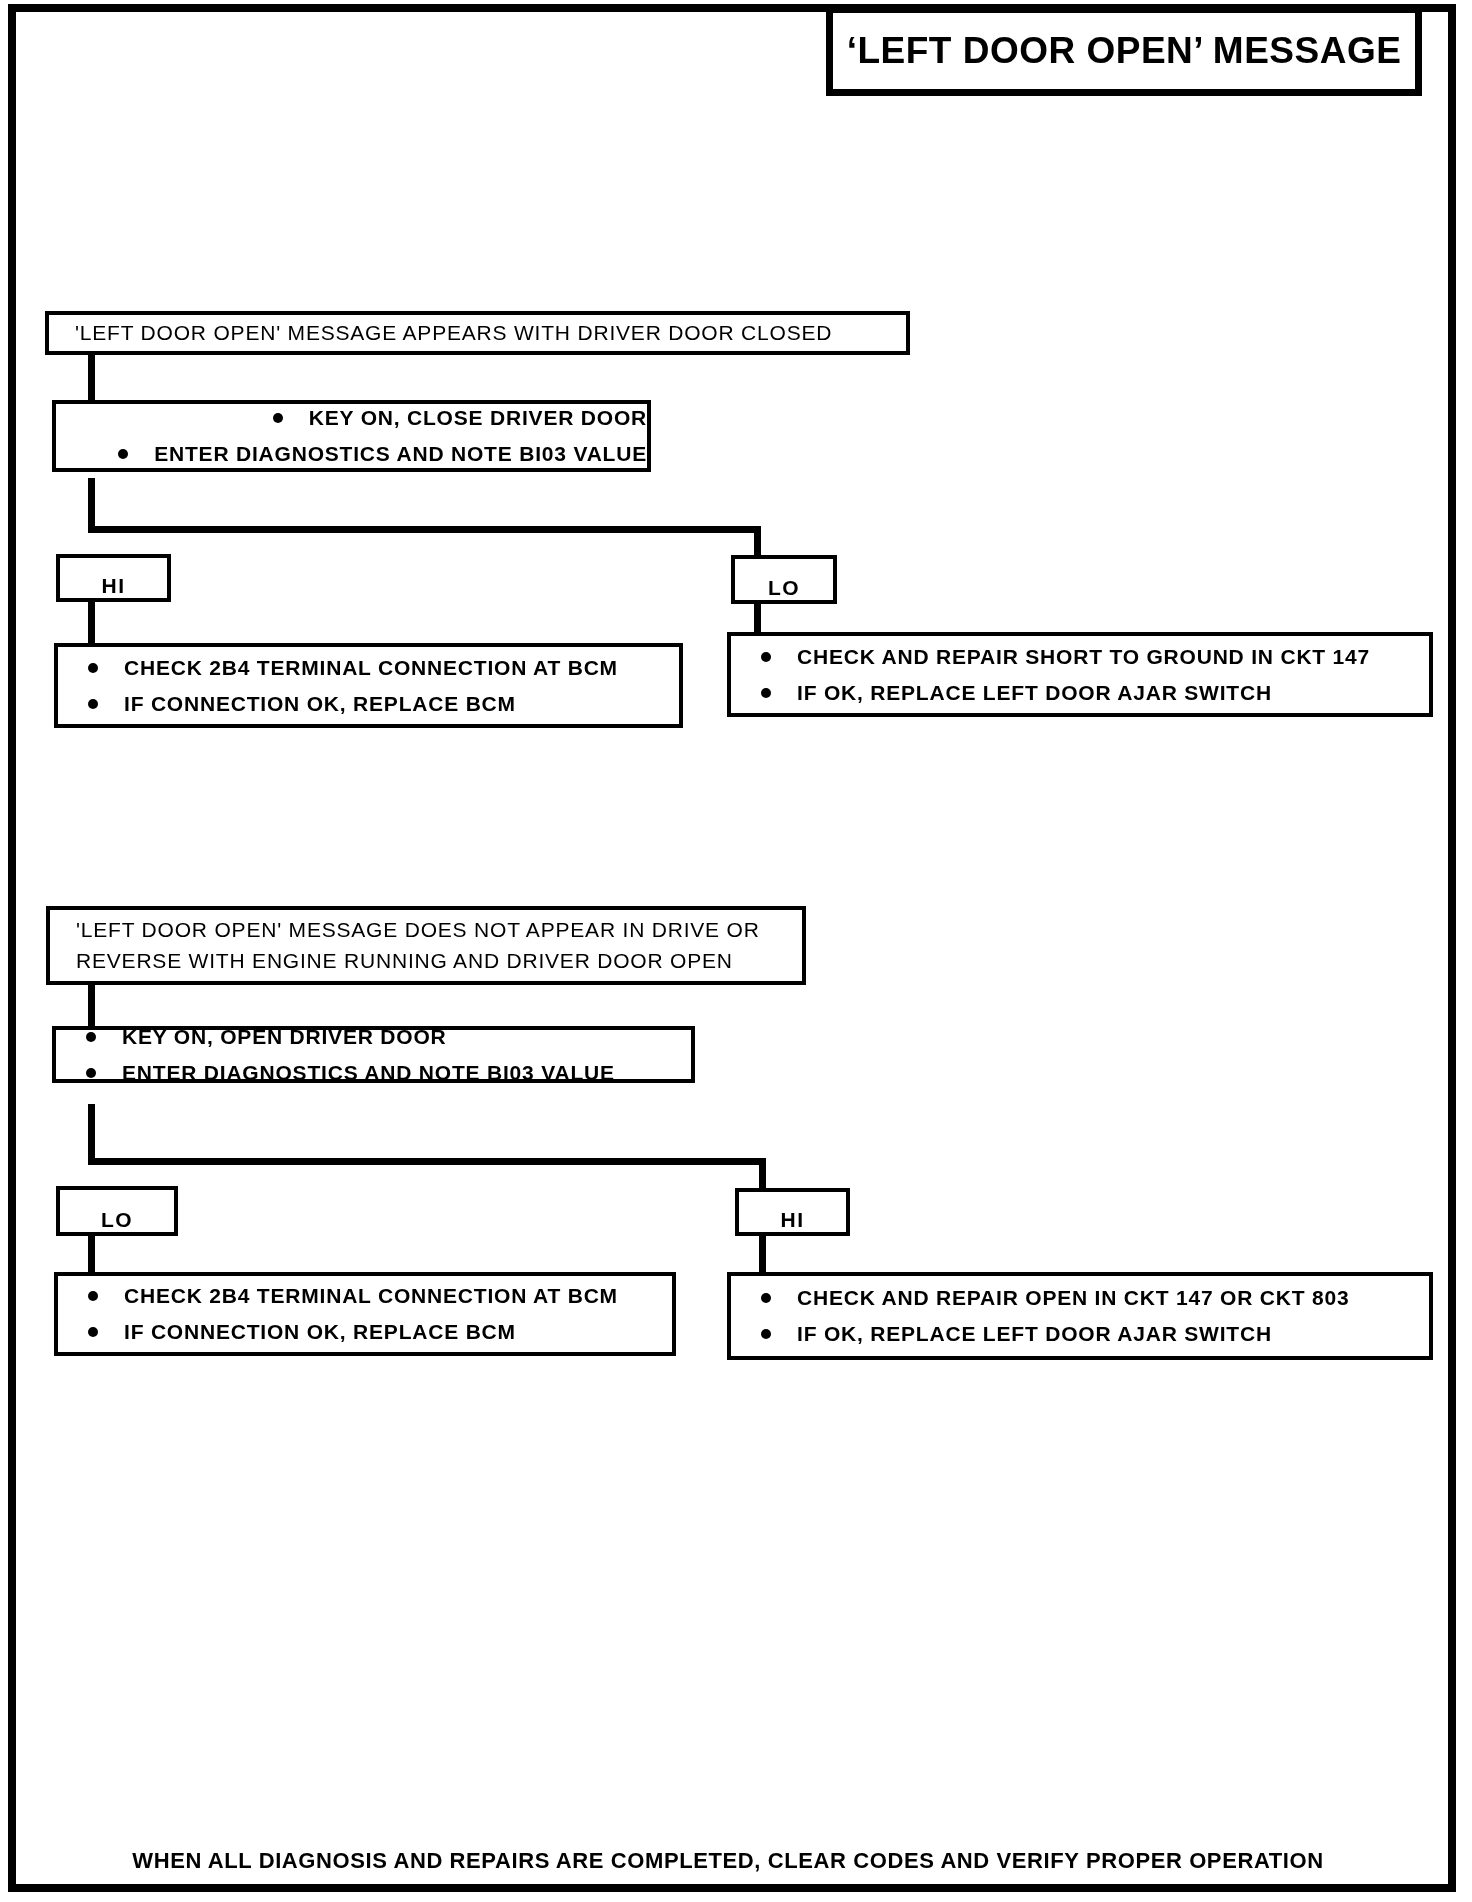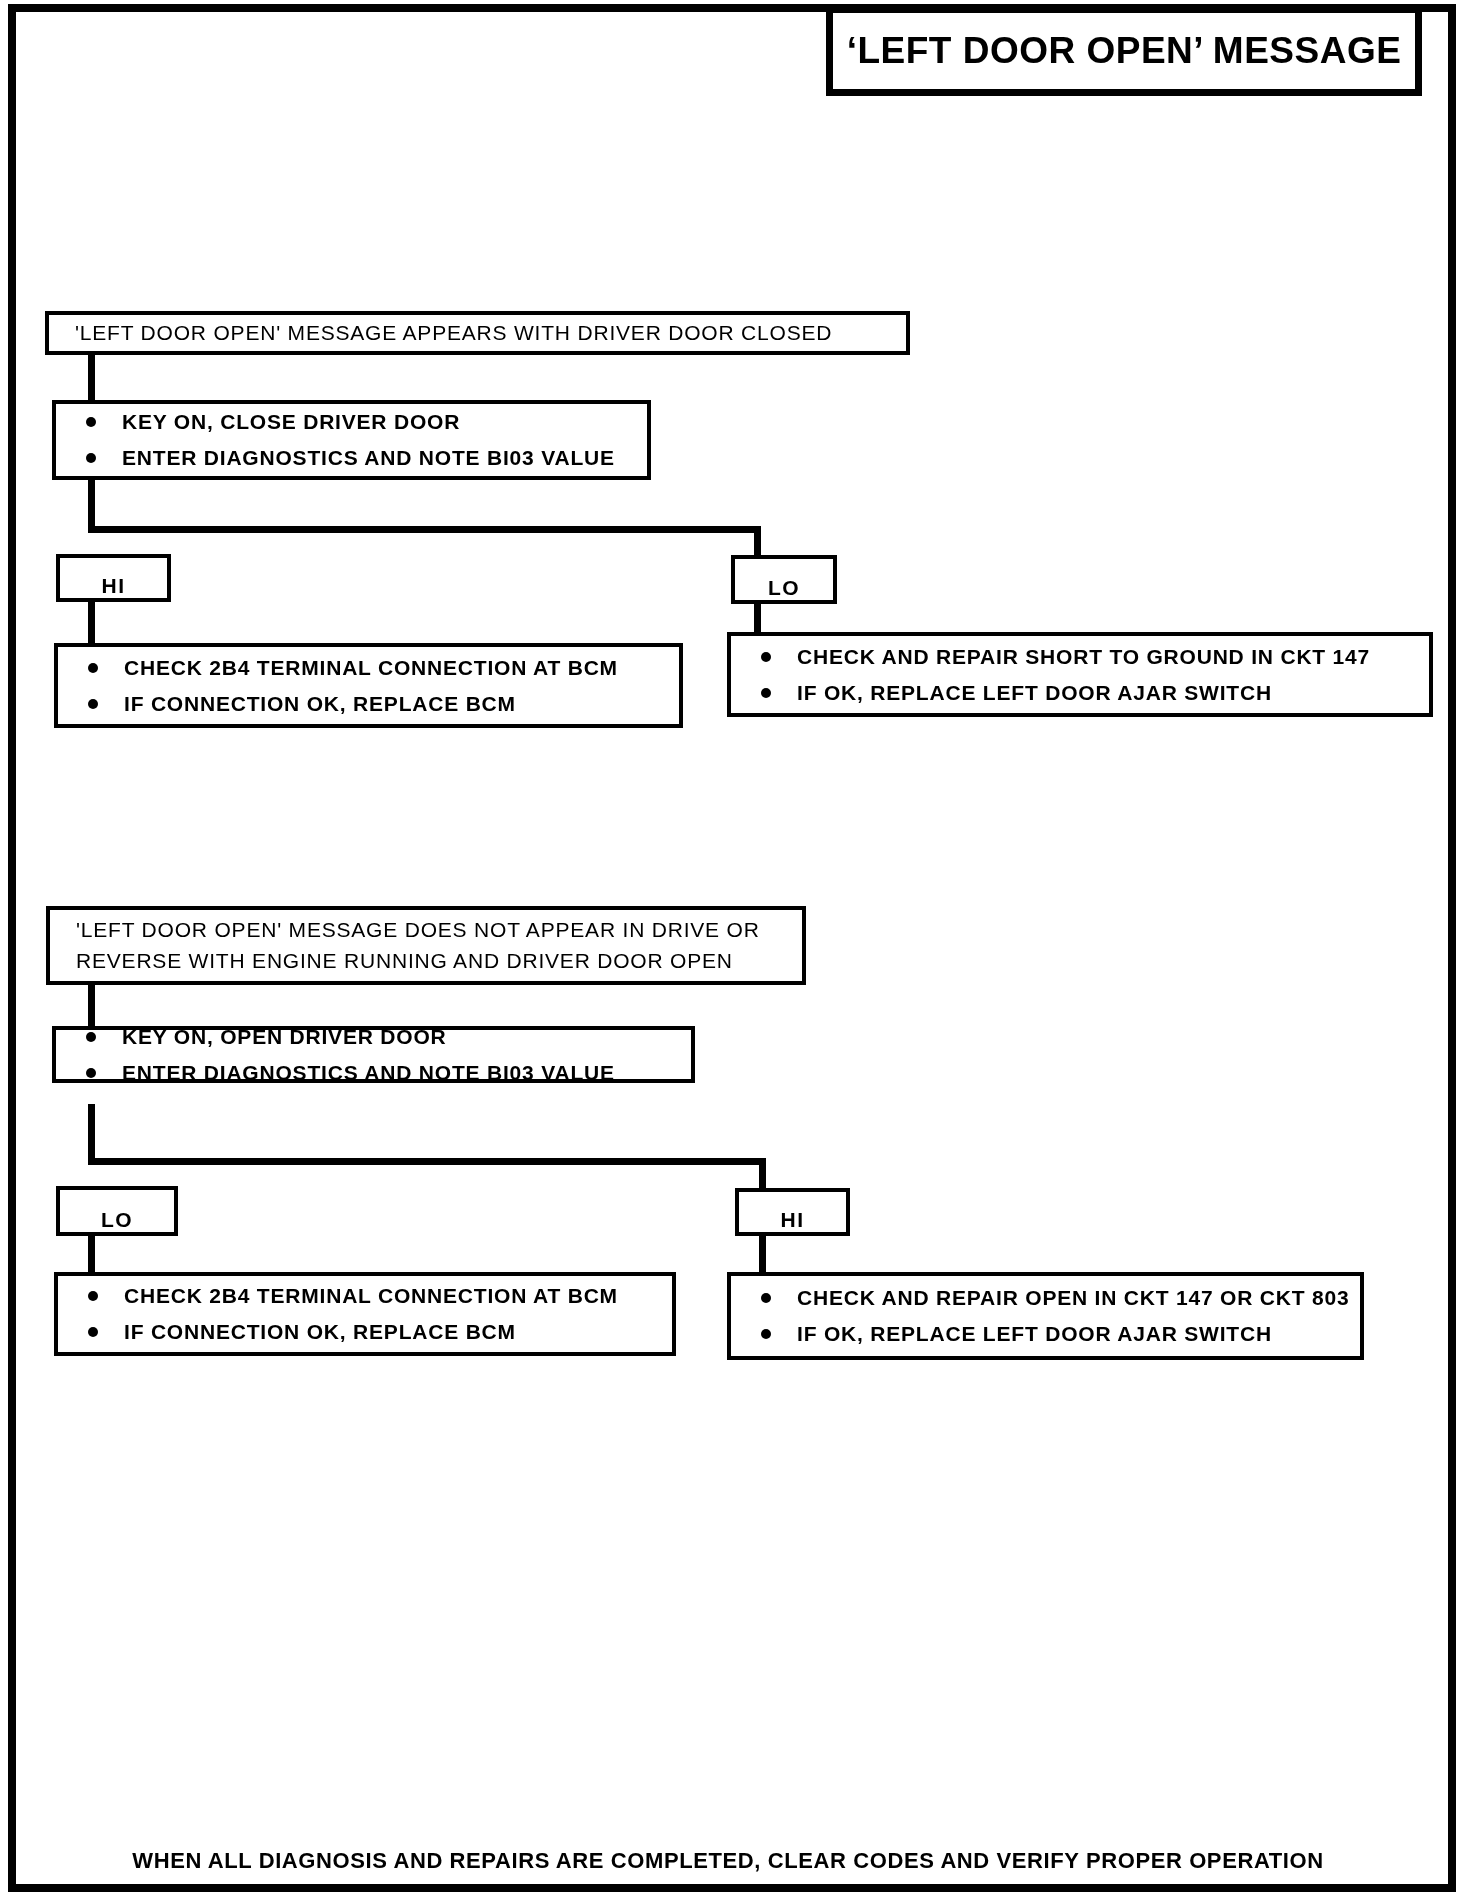--- a/index.html
+++ b/index.html
@@ -66,21 +66,21 @@
   <div class="titlebox">
     <div class="t">‘LEFT DOOR OPEN’ MESSAGE</div>
   </div>
 
   <div class="box cond" style="left:45px;top:311px;width:865px;height:44px;">
     <div>'LEFT DOOR OPEN' MESSAGE APPEARS WITH DRIVER DOOR CLOSED</div>
   </div>
 
   <div class="vline" style="left:88px;top:353px;width:7px;height:49px;"></div>
 
-  <div class="box steps" style="left:52px;top:400px;width:599px;height:80px;">
+  <div class="box steps" style="left:52px;top:400px;width:599px;height:72px;align-items:flex-end;">
     <div class="row">
       <span class="dot"></span>
       <span class="rowtxt">KEY ON, CLOSE DRIVER DOOR</span>
     </div>
     <div class="row">
       <span class="dot"></span>
       <span class="rowtxt">ENTER DIAGNOSTICS AND NOTE BI03 VALUE</span>
     </div>
   </div>
 
@@ -156,21 +156,21 @@
     <div class="row">
       <span class="dot"></span>
       <span class="rowtxt">CHECK 2B4 TERMINAL CONNECTION AT BCM</span>
     </div>
     <div class="row">
       <span class="dot"></span>
       <span class="rowtxt">IF CONNECTION OK, REPLACE BCM</span>
     </div>
   </div>
 
-  <div class="box steps" style="left:727px;top:1272px;width:637px;height:88px;">
+  <div class="box steps" style="left:727px;top:1272px;width:706px;height:88px;">
     <div class="row">
       <span class="dot"></span>
       <span class="rowtxt">CHECK AND REPAIR OPEN IN CKT 147 OR CKT 803</span>
     </div>
     <div class="row">
       <span class="dot"></span>
       <span class="rowtxt">IF OK, REPLACE LEFT DOOR AJAR SWITCH</span>
     </div>
   </div>
 

